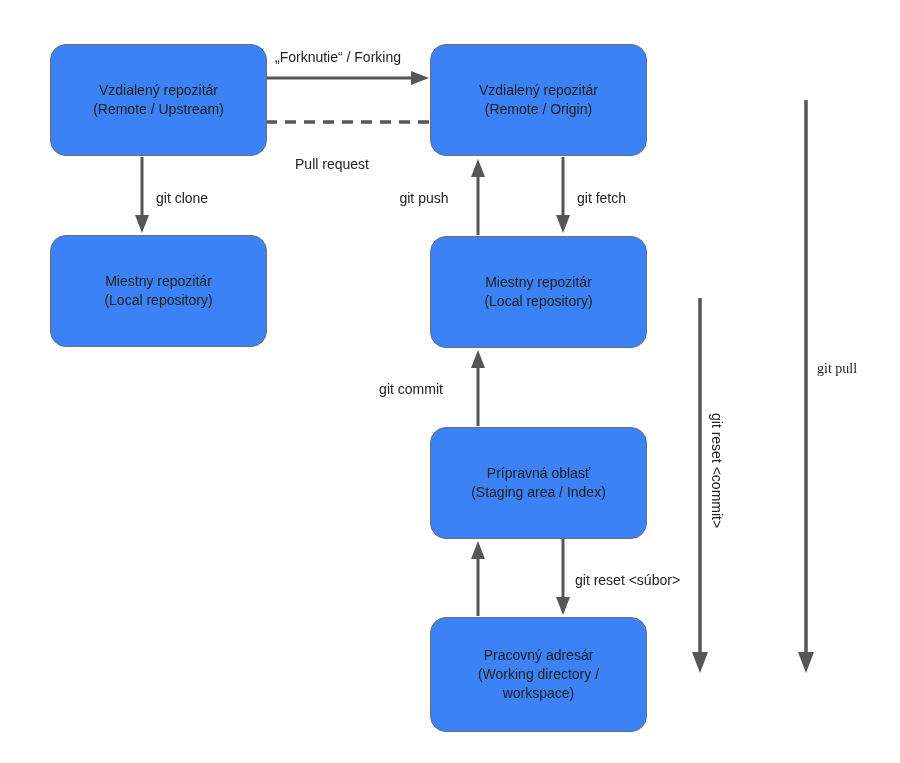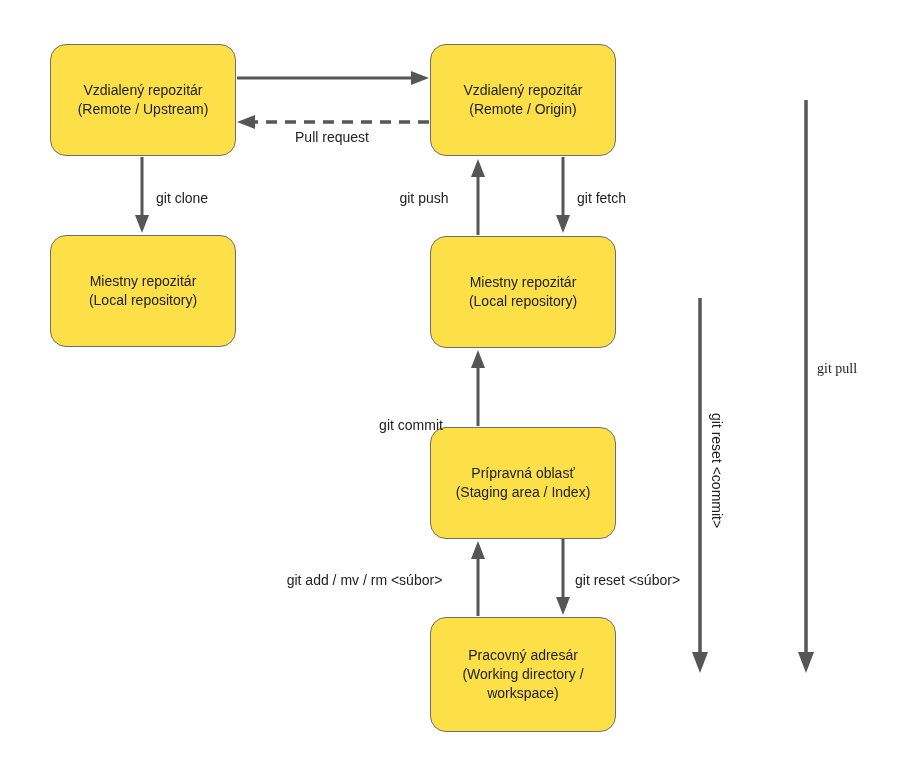--- a/index.html
+++ b/index.html
@@ -17,23 +17,23 @@
   }
   .arrow-layer {
     position: absolute;
     left: 0;
     top: 0;
     width: 900px;
     height: 763px;
   }
   .node {
     position: absolute;
-    width: 186px;
+    width: 217px;
     height: 112px;
-    background: #fde047;
+    background: #3b82f6;
     border: 1px solid #6e6e6e;
     border-radius: 16px;
     box-sizing: border-box;
     display: flex;
     flex-direction: column;
     align-items: center;
     justify-content: center;
     text-align: center;
     font-size: 14px;
     line-height: 19px;
@@ -136,32 +136,32 @@
   <div class="node" style="left:430px; top:617px; height:115px;">
     <span class="l1">Pracovný adresár</span>
     <span class="l2" style="white-space:normal;">(Working directory / workspace)</span>
   </div>
 
   <div class="node" style="left:430px; top:427px;">
     <span class="l1">Prípravná oblasť</span>
     <span class="l2">(Staging area / Index)</span>
   </div>
 
+  <div class="lbl lbl-center" style="left:247px; top:48px; width:182px;">„Forknutie“ / Forking</div>
 
-  <div class="lbl lbl-center" style="left:260px; top:128px; width:144px;">Pull request</div>
+  <div class="lbl lbl-center" style="left:260px; top:155px; width:144px;">Pull request</div>
 
   <div class="lbl" style="left:156px; top:189px;">git clone</div>
 
   <div class="lbl lbl-right" style="left:380px; top:189px; width:88px;">git push</div>
 
   <div class="lbl" style="left:577px; top:189px;">git fetch</div>
 
-  <div class="lbl lbl-right" style="left:356px; top:380px; width:110px;margin-top:36px;">git commit</div>
+  <div class="lbl lbl-right" style="left:356px; top:380px; width:110px;">git commit</div>
 
-  <div class="lbl lbl-right" style="left:262px; top:571px; width:205px;">git add / mv / rm &lt;súbor&gt;</div>
 
   <div class="lbl" style="left:575px; top:571px;">git reset &lt;súbor&gt;</div>
 
   <div class="lbl lbl-vertical" style="left:708px; top:413px;">git reset &lt;commit&gt;</div>
 
   <div class="lbl" style="left:817px; top:360px;font-family:Liberation Serif, serif;">git pull</div>
 
 </div>
 
 </body></html>

